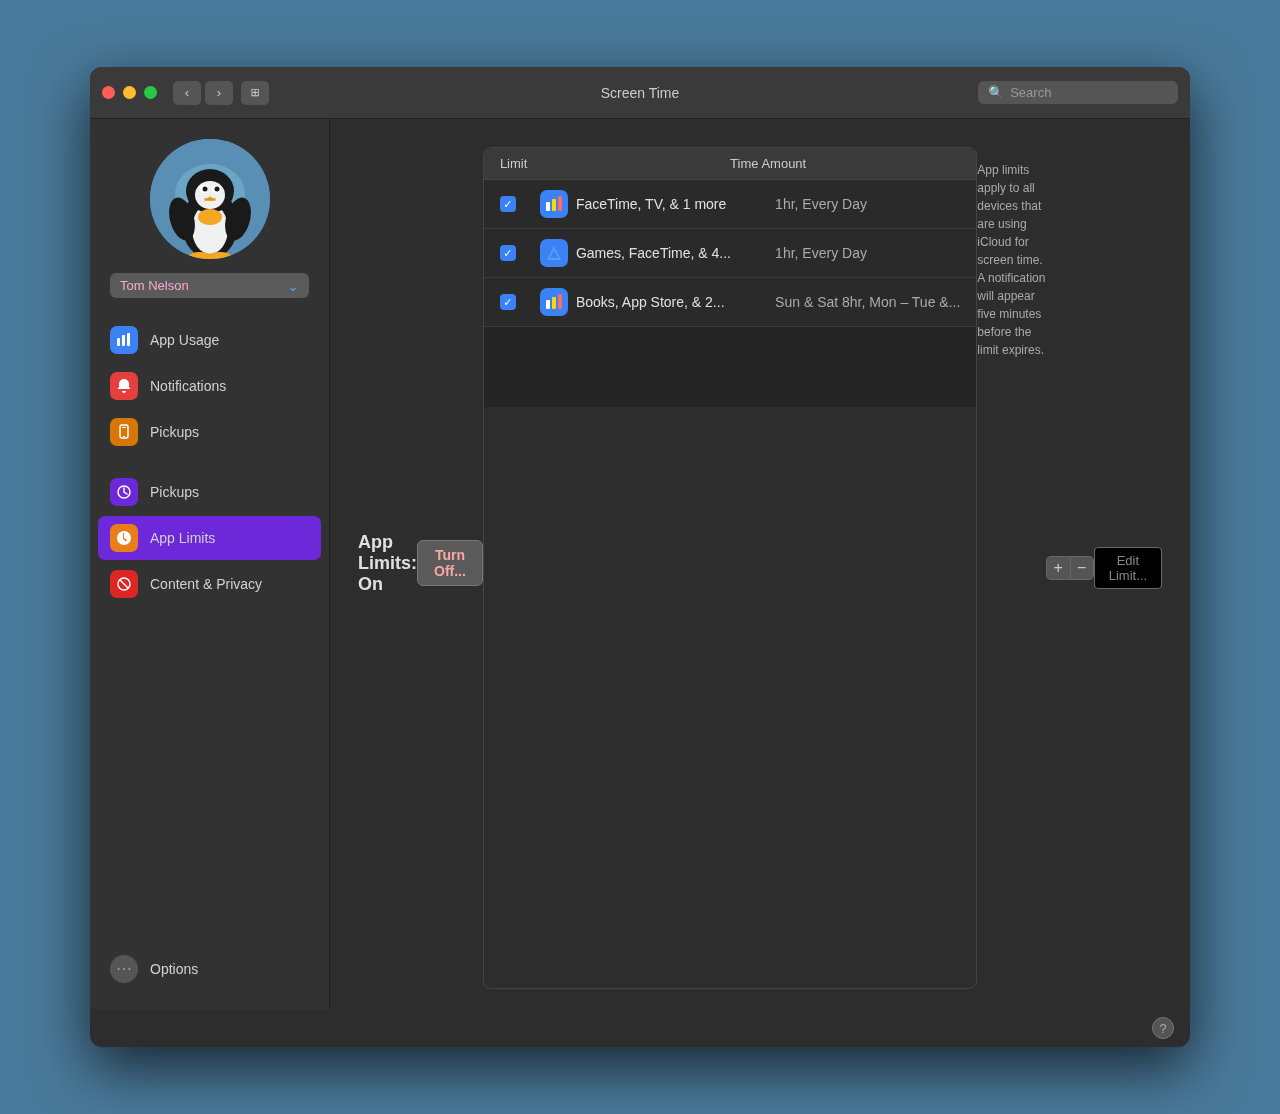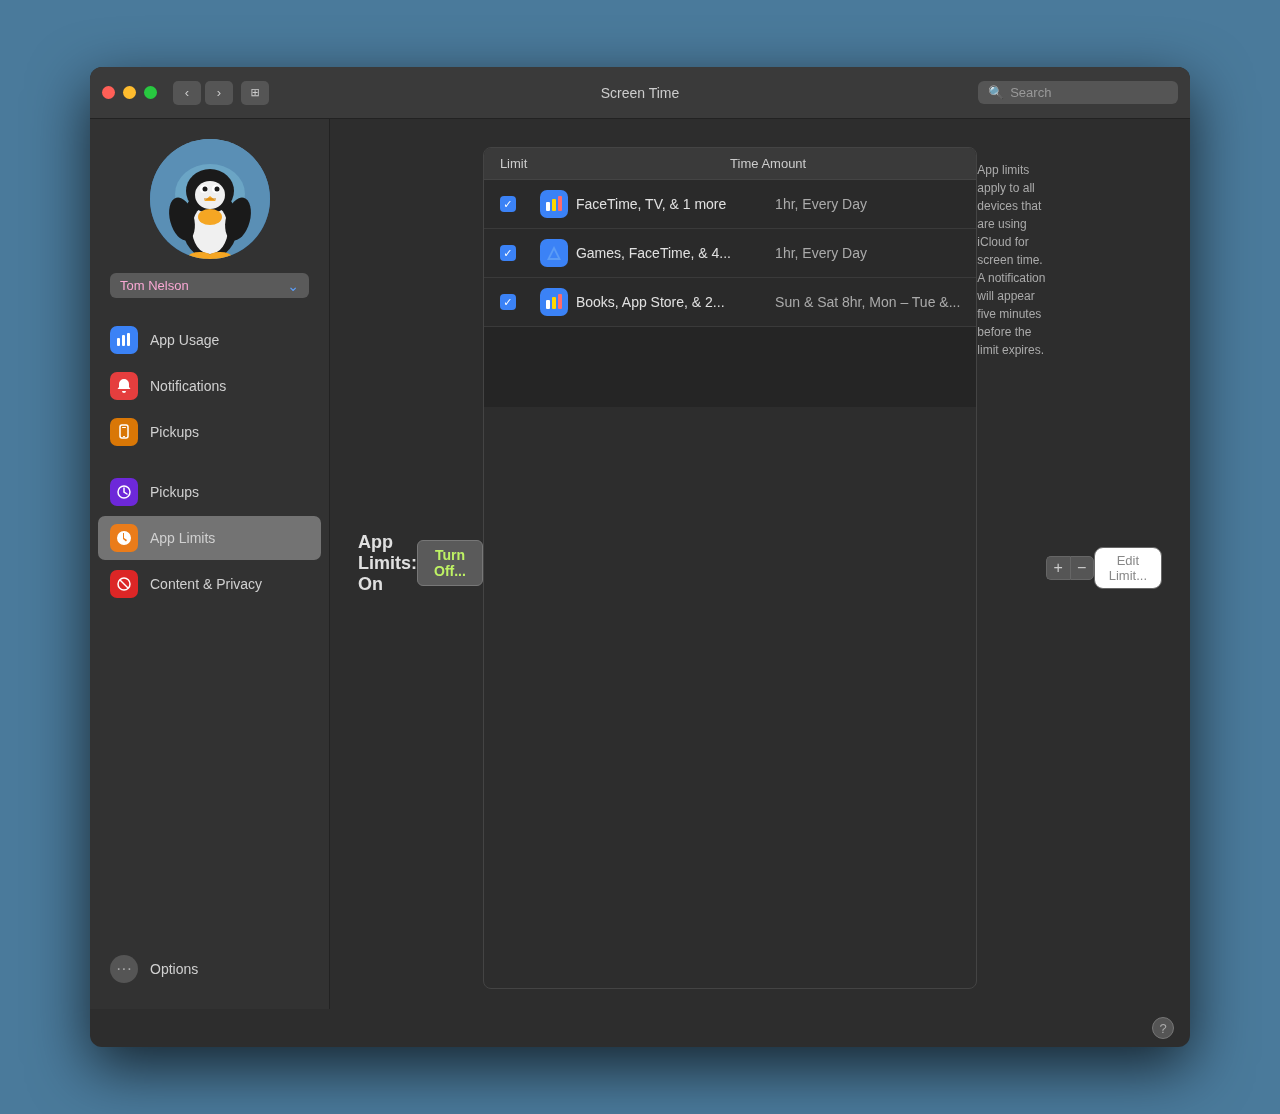--- a/index.html
+++ b/index.html
@@ -160,21 +160,21 @@
       display: flex;
       align-items: center;
       gap: 12px;
       padding: 8px 12px;
       border-radius: 7px;
       cursor: pointer;
       color: #d0d0d0;
       font-size: 14px;
       font-weight: 400;
     }
-    .sidebar-item.active { background: #737373; }
+    .sidebar-item.active { background: #6d28d9; }
     .sidebar-icon {
       width: 28px;
       height: 28px;
       border-radius: 7px;
       display: flex;
       align-items: center;
       justify-content: center;
       font-size: 15px;
       flex-shrink: 0;
     }
@@ -227,21 +227,21 @@
     }
     .app-limits-title {
       color: #e0e0e0;
       font-size: 18px;
       font-weight: 600;
     }
     .turn-off-btn {
       background: #5a5a5a;
       border: 1px solid #777;
       border-radius: 6px;
-      color: #bef264;
+      color: #fca5a5;
       font-size: 14px;
       font-weight: 600;
       padding: 6px 16px;
       cursor: pointer;
     }
     .description {
       color: #aaa;
       font-size: 12px;
       line-height: 1.5;
       margin-bottom: 16px;
@@ -332,23 +332,23 @@
       font-size: 16px;
       display: flex;
       align-items: center;
       justify-content: center;
       cursor: pointer;
       line-height: 1;
     }
     .add-btn { border-radius: 5px 0 0 5px; border-right: none; }
     .remove-btn { border-radius: 0 5px 5px 0; }
     .edit-limit-btn {
-      background: #ffffff;
+      background: #000000;
       border: 1px solid #666;
-      border-radius: 9px;
+      border-radius: 4px;
       color: #888;
       font-size: 13px;
       padding: 5px 14px;
       cursor: not-allowed;
     }
     .help-btn {
       width: 22px;
       height: 22px;
       border-radius: 50%;
       background: #555;

